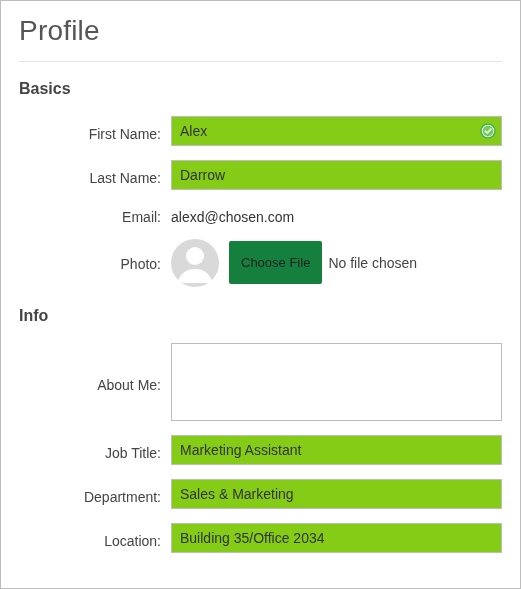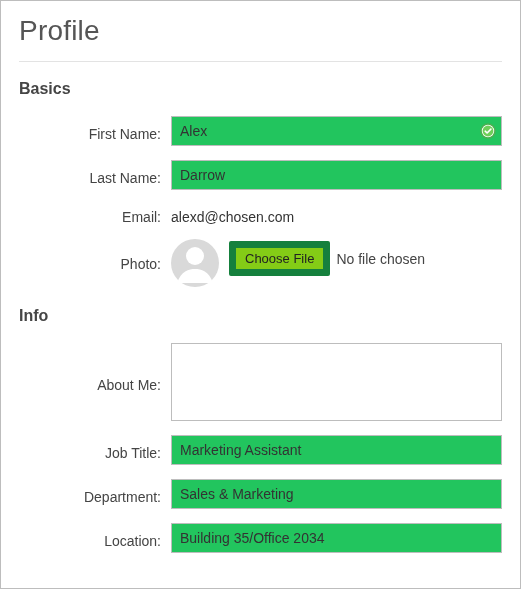--- a/index.html
+++ b/index.html
@@ -56,21 +56,21 @@
     position: relative;
     width: 100%;
   }
   input.text-field {
     width: 100%;
     height: 30px;
     padding: 4px 28px 4px 8px;
     font-size: 14px;
     font-family: inherit;
     border: 1px solid #bdbdbd;
-    background: #22c55e;
+    background: #84cc16;
     color: #333;
   }
   textarea.text-area {
     width: 100%;
     height: 78px;
     padding: 6px 8px;
     font-size: 14px;
     font-family: inherit;
     border: 1px solid #bdbdbd;
     background: #fff;
@@ -98,23 +98,23 @@
     height: 48px;
   }
   .file-controls {
     display: flex;
     align-items: center;
     gap: 6px;
     padding-top: 2px;
   }
   button.file-btn {
     font-size: 13px;
-    padding: 3px 9px;
-    background: #84cc16;
-    border: 7px solid #15803d;
+    padding: 11px 9px;
+    background: #15803d;
+    border: 3px solid #15803d;
     border-radius: 2px;
     font-family: inherit;
     color: #222;
     cursor: pointer;
   }
   .file-status {
     font-size: 14px;
     color: #444;
   }
   .section-gap { margin-bottom: 16px; }

